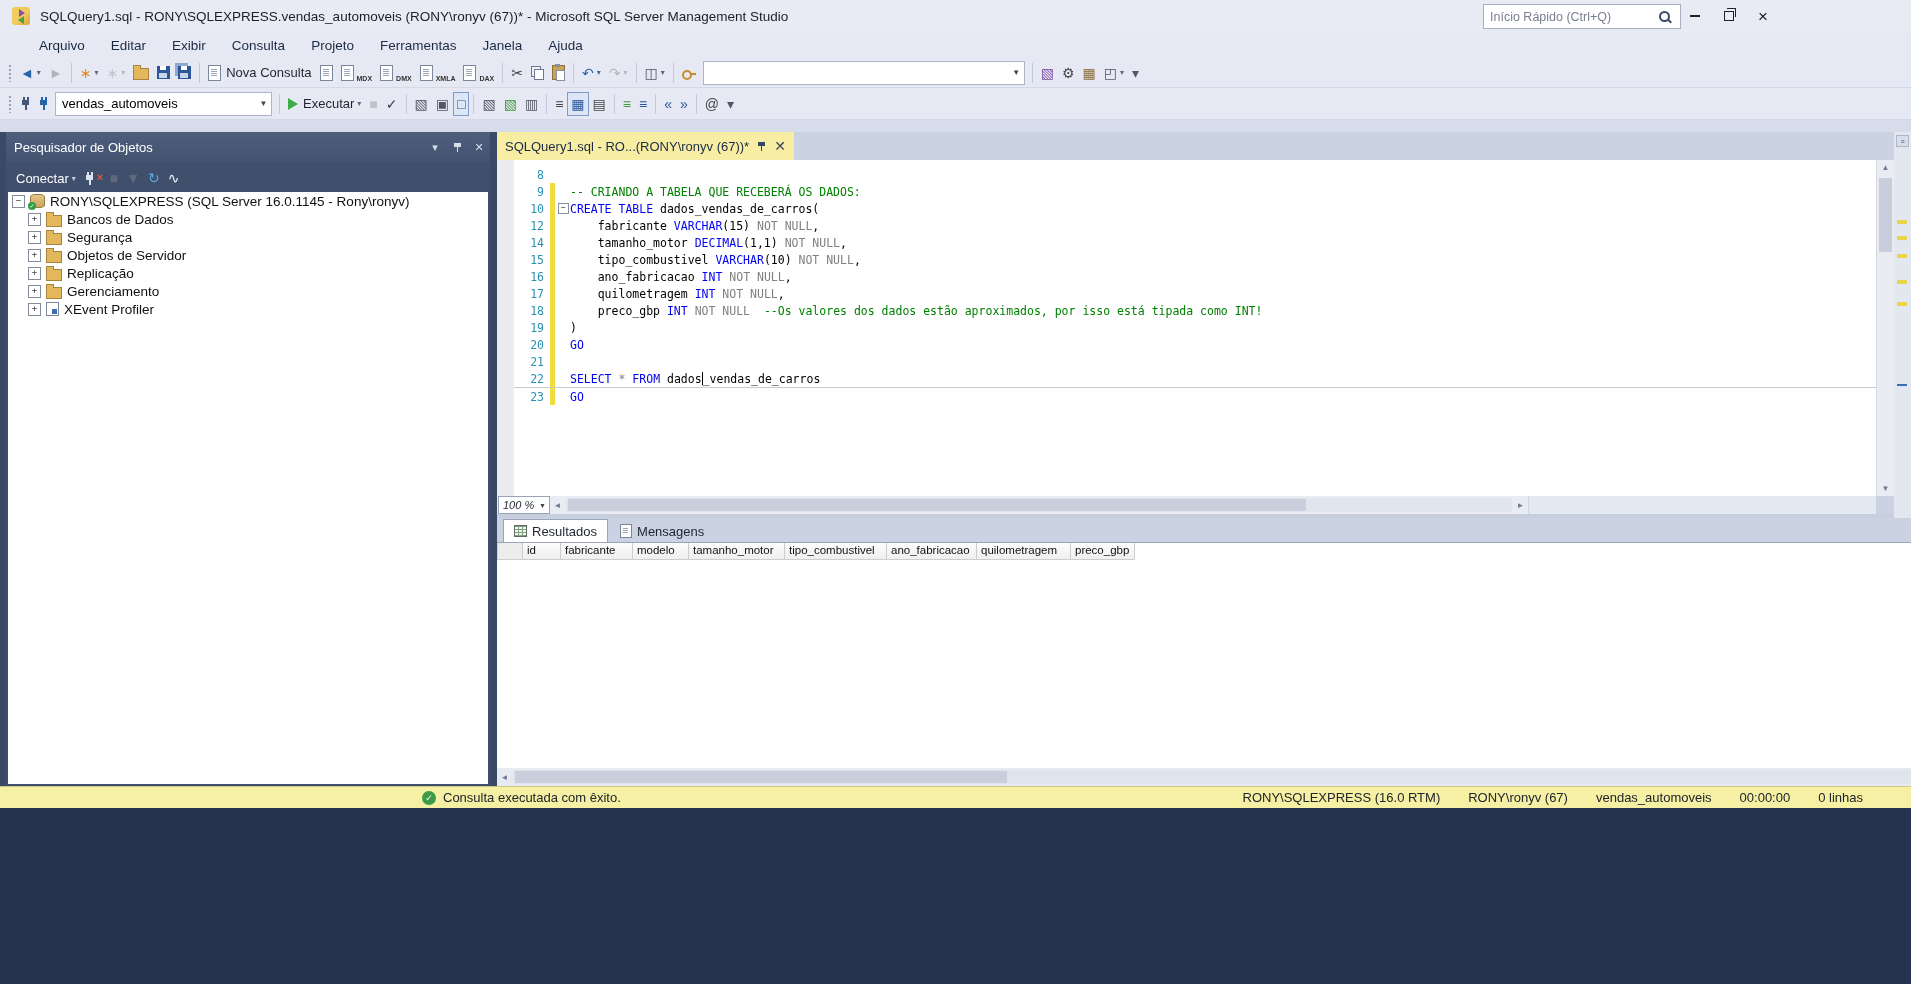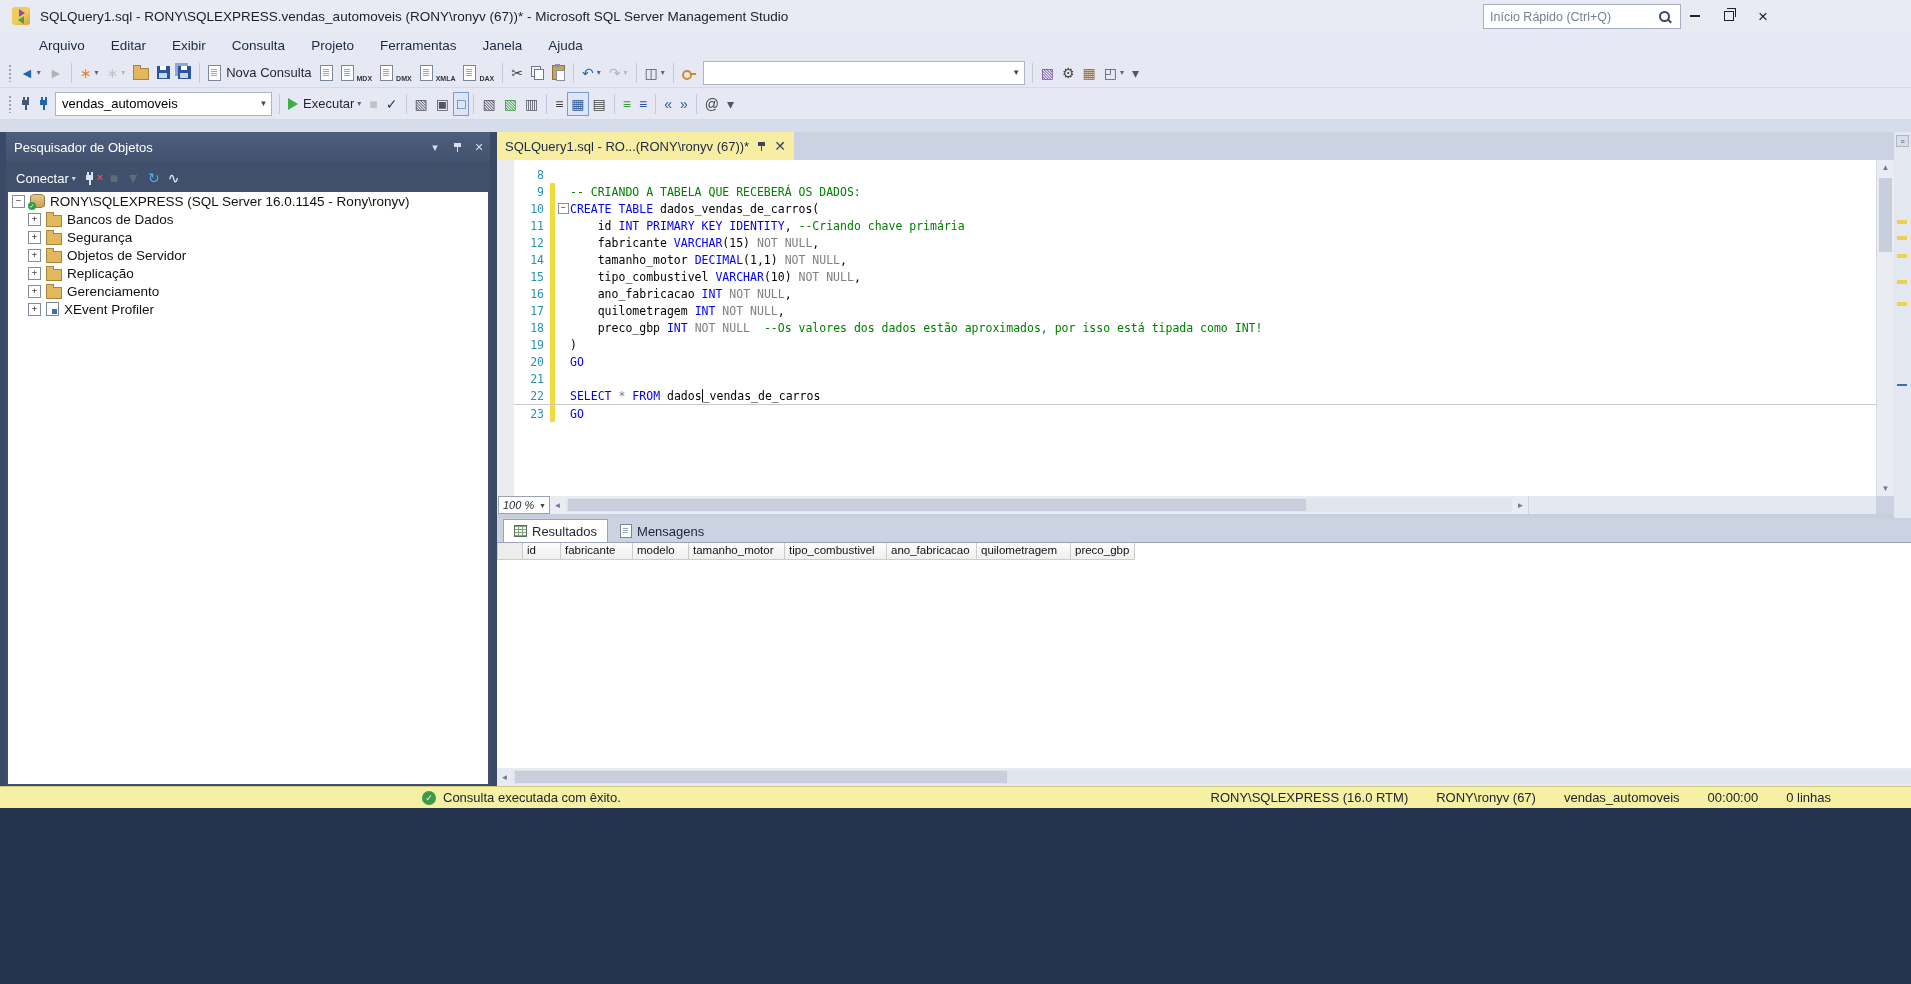--- a/index.html
+++ b/index.html
@@ -157,21 +157,21 @@
        background:linear-gradient(#FDFDFD,#EFEFEF);font-size:11.5px;color:#111;padding:1px 4px;white-space:nowrap;overflow:hidden;}
   .ghc.rowsel{background:#EDEDED;border-left:1px solid #CDCDCD;}
   .rscroll{position:absolute;left:0;bottom:0;width:100%;height:18px;background:#E7EAF1;display:flex;align-items:center;}
   .rtrack{flex:1;height:14px;background:#E0E4EC;position:relative;margin:0 1px;}
   .rthumb{position:absolute;left:2px;top:1px;width:30%;height:12px;background:#C8CEDC;}
   
   .statusbar{position:absolute;left:0;top:786px;width:100%;height:22px;background:#F5F0A3;border-top:1px solid #CFC983;
              display:flex;align-items:center;font-size:13px;color:#20242B;box-sizing:border-box;}
   .okicon{width:14px;height:14px;border-radius:50%;background:#3C9B46;color:#fff;font-size:9px;line-height:14px;
           text-align:center;margin:0 7px 0 422px;flex:none;}
-  .statusright{margin-left:auto;display:flex;gap:28px;padding-right:80px;white-space:nowrap;}
+  .statusright{margin-left:auto;display:flex;gap:28px;padding-right:48px;white-space:nowrap;}
   
   .darkband{position:absolute;left:0;top:808px;width:100%;height:176px;background:#26334E;}
 </style>
 </head>
 <body>
 
 <div class="screen">
 
   <div class="titlebar">
     <span class="applogo"></span>
@@ -467,21 +467,20 @@
           <span class="tclose">✕</span>
         </div>
       </div>
 
       <div class="editor">
         <div class="iconmargin"></div>
         <div class="codelines" id="codelines">
             <div class="cline"><span class="lnum">8</span><span class="chgbar"></span><span class="fold"></span><span></span></div>
             <div class="cline"><span class="lnum">9</span><span class="chgbar on"></span><span class="fold"></span><span><span class="tok-c">-- CRIANDO A TABELA QUE RECEBERÁ OS DADOS:</span></span></div>
             <div class="cline"><span class="lnum">10</span><span class="chgbar on"></span><span class="fold"><span class="foldbox">−</span></span><span><span class="tok-k">CREATE TABLE</span><span class="tok-i"> dados_vendas_de_carros(</span></span></div>
-            <div class="cline"><span class="lnum">11</span><span class="chgbar on"></span><span class="fold"></span><span><span class="tok-i">    id </span><span class="tok-k">INT PRIMARY KEY IDENTITY</span><span class="tok-i">, </span><span class="tok-c">--Criando chave primária</span></span></div>
             <div class="cline"><span class="lnum">12</span><span class="chgbar on"></span><span class="fold"></span><span><span class="tok-i">    fabricante </span><span class="tok-k">VARCHAR</span><span class="tok-i">(15) </span><span class="tok-g">NOT NULL</span><span class="tok-i">,</span></span></div>
             <div class="cline"><span class="lnum">14</span><span class="chgbar on"></span><span class="fold"></span><span><span class="tok-i">    tamanho_motor </span><span class="tok-k">DECIMAL</span><span class="tok-i">(1,1) </span><span class="tok-g">NOT NULL</span><span class="tok-i">,</span></span></div>
             <div class="cline"><span class="lnum">15</span><span class="chgbar on"></span><span class="fold"></span><span><span class="tok-i">    tipo_combustivel </span><span class="tok-k">VARCHAR</span><span class="tok-i">(10) </span><span class="tok-g">NOT NULL</span><span class="tok-i">,</span></span></div>
             <div class="cline"><span class="lnum">16</span><span class="chgbar on"></span><span class="fold"></span><span><span class="tok-i">    ano_fabricacao </span><span class="tok-k">INT</span><span class="tok-i"> </span><span class="tok-g">NOT NULL</span><span class="tok-i">,</span></span></div>
             <div class="cline"><span class="lnum">17</span><span class="chgbar on"></span><span class="fold"></span><span><span class="tok-i">    quilometragem </span><span class="tok-k">INT</span><span class="tok-i"> </span><span class="tok-g">NOT NULL</span><span class="tok-i">,</span></span></div>
             <div class="cline"><span class="lnum">18</span><span class="chgbar on"></span><span class="fold"></span><span><span class="tok-i">    preco_gbp </span><span class="tok-k">INT</span><span class="tok-i"> </span><span class="tok-g">NOT NULL</span><span class="tok-i">  </span><span class="tok-c">--Os valores dos dados estão aproximados, por isso está tipada como INT!</span></span></div>
             <div class="cline"><span class="lnum">19</span><span class="chgbar on"></span><span class="fold"></span><span><span class="tok-i">)</span></span></div>
             <div class="cline"><span class="lnum">20</span><span class="chgbar on"></span><span class="fold"></span><span><span class="tok-k">GO</span></span></div>
             <div class="cline"><span class="lnum">21</span><span class="chgbar on"></span><span class="fold"></span><span></span></div>
             <div class="cline cur"><span class="lnum">22</span><span class="chgbar on"></span><span class="fold"></span><span><span class="tok-k">SELECT</span><span class="tok-i"> </span><span class="tok-g">*</span><span class="tok-i"> </span><span class="tok-k">FROM</span><span class="tok-i"> dados</span><span class="caret"></span><span class="tok-i">_vendas_de_carros</span></span></div>

